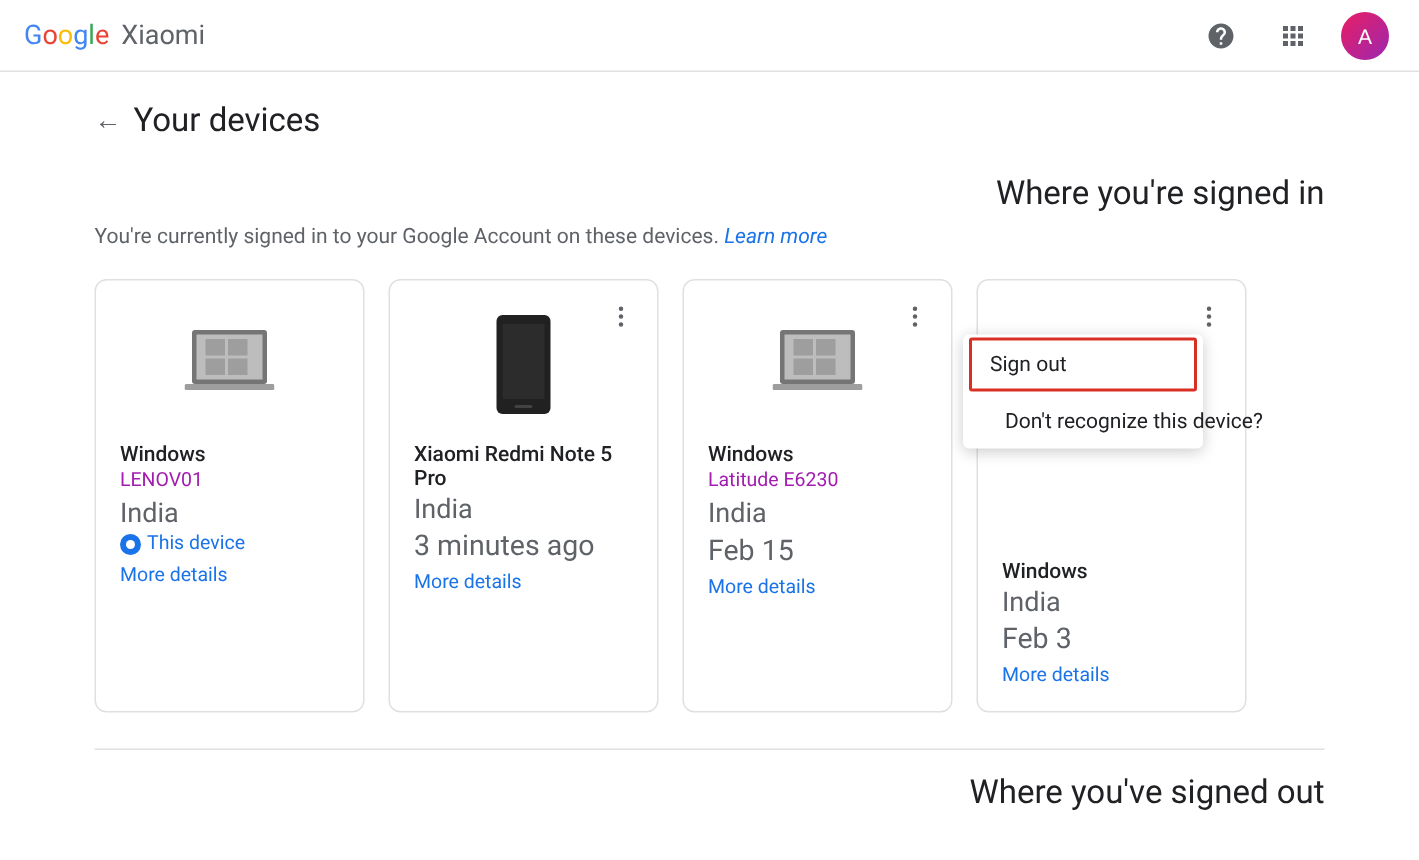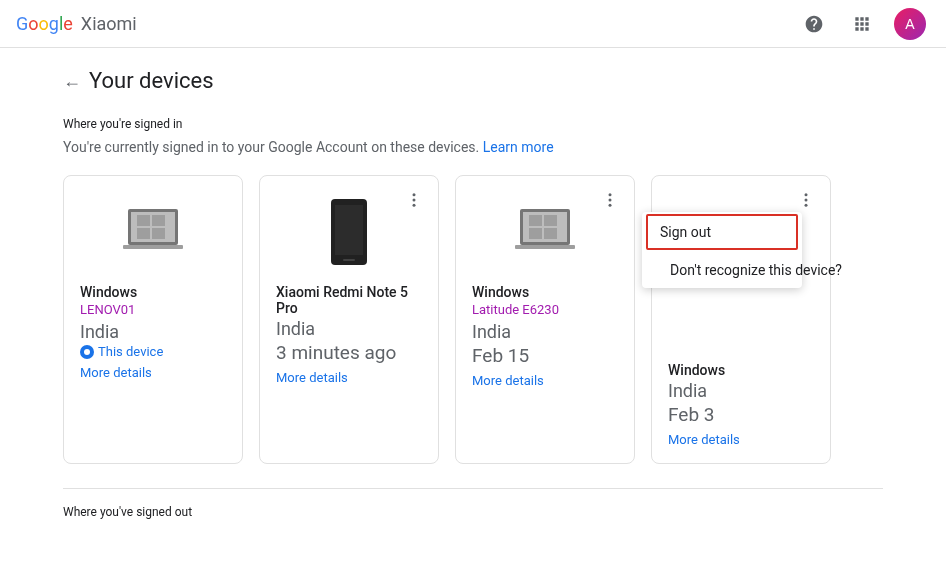--- a/index.html
+++ b/index.html
@@ -89,33 +89,35 @@
       text-decoration: none;
     }
     .page-title {
       font-size: 22px;
       font-weight: 400;
       color: #202124;
     }
 
     
     .section-title {
-      font-size: 12px;
+      font-size: 22px;
       font-weight: 400;
       color: #202124;
       margin-bottom: 8px;
+      text-align: right;
     }
     .section-subtitle {
       font-size: 14px;
       color: #5f6368;
       margin-bottom: 20px;
     }
     .section-subtitle a {
       color: #1a73e8;
       text-decoration: none;
+      font-style: italic;
     }
 
     
     .devices-grid {
       display: flex;
       flex-wrap: wrap;
       gap: 16px;
       margin-bottom: 24px;
     }
 

